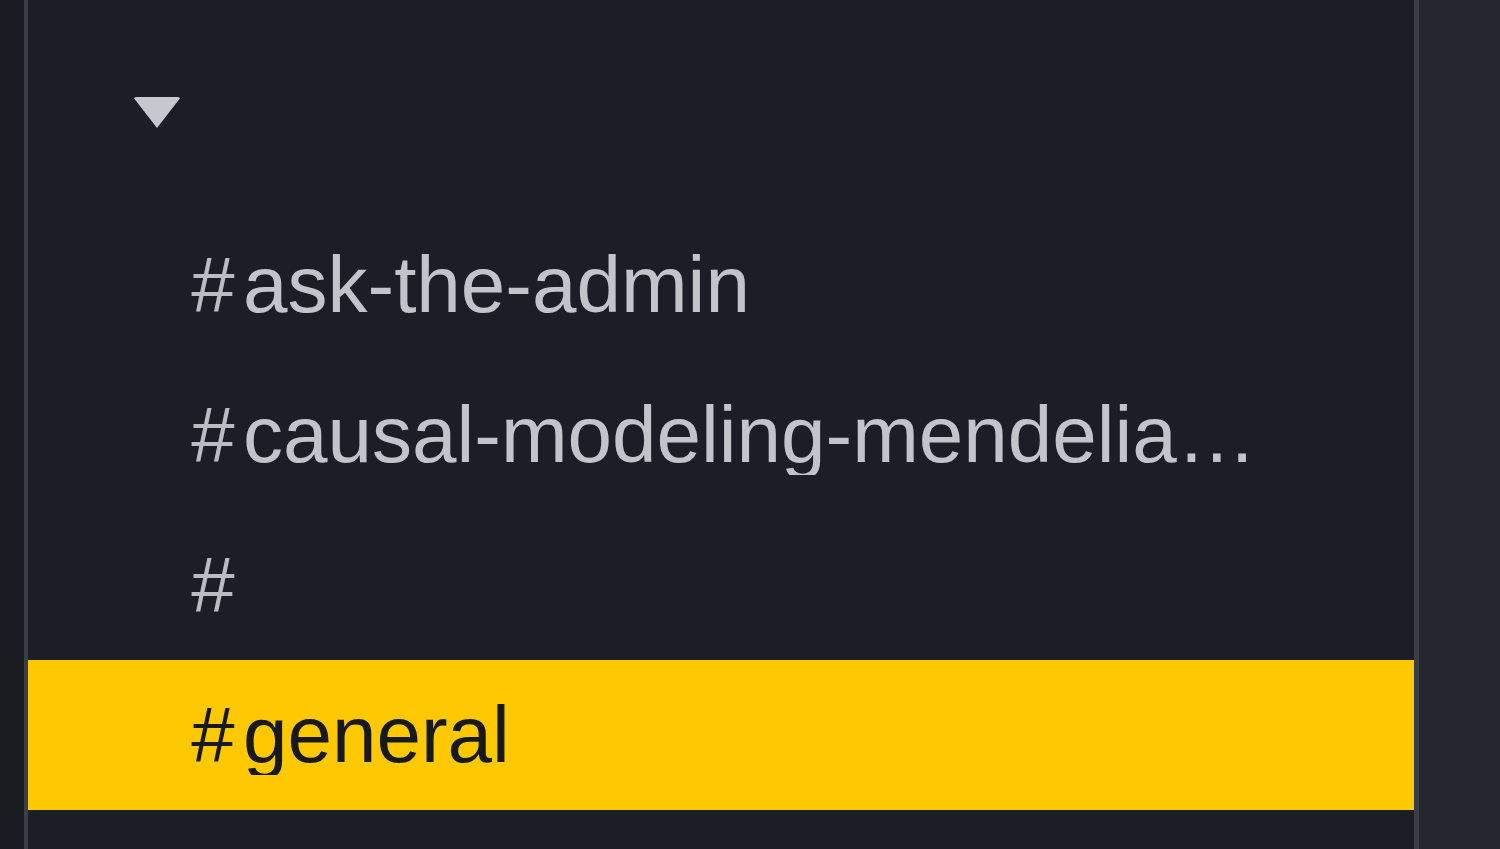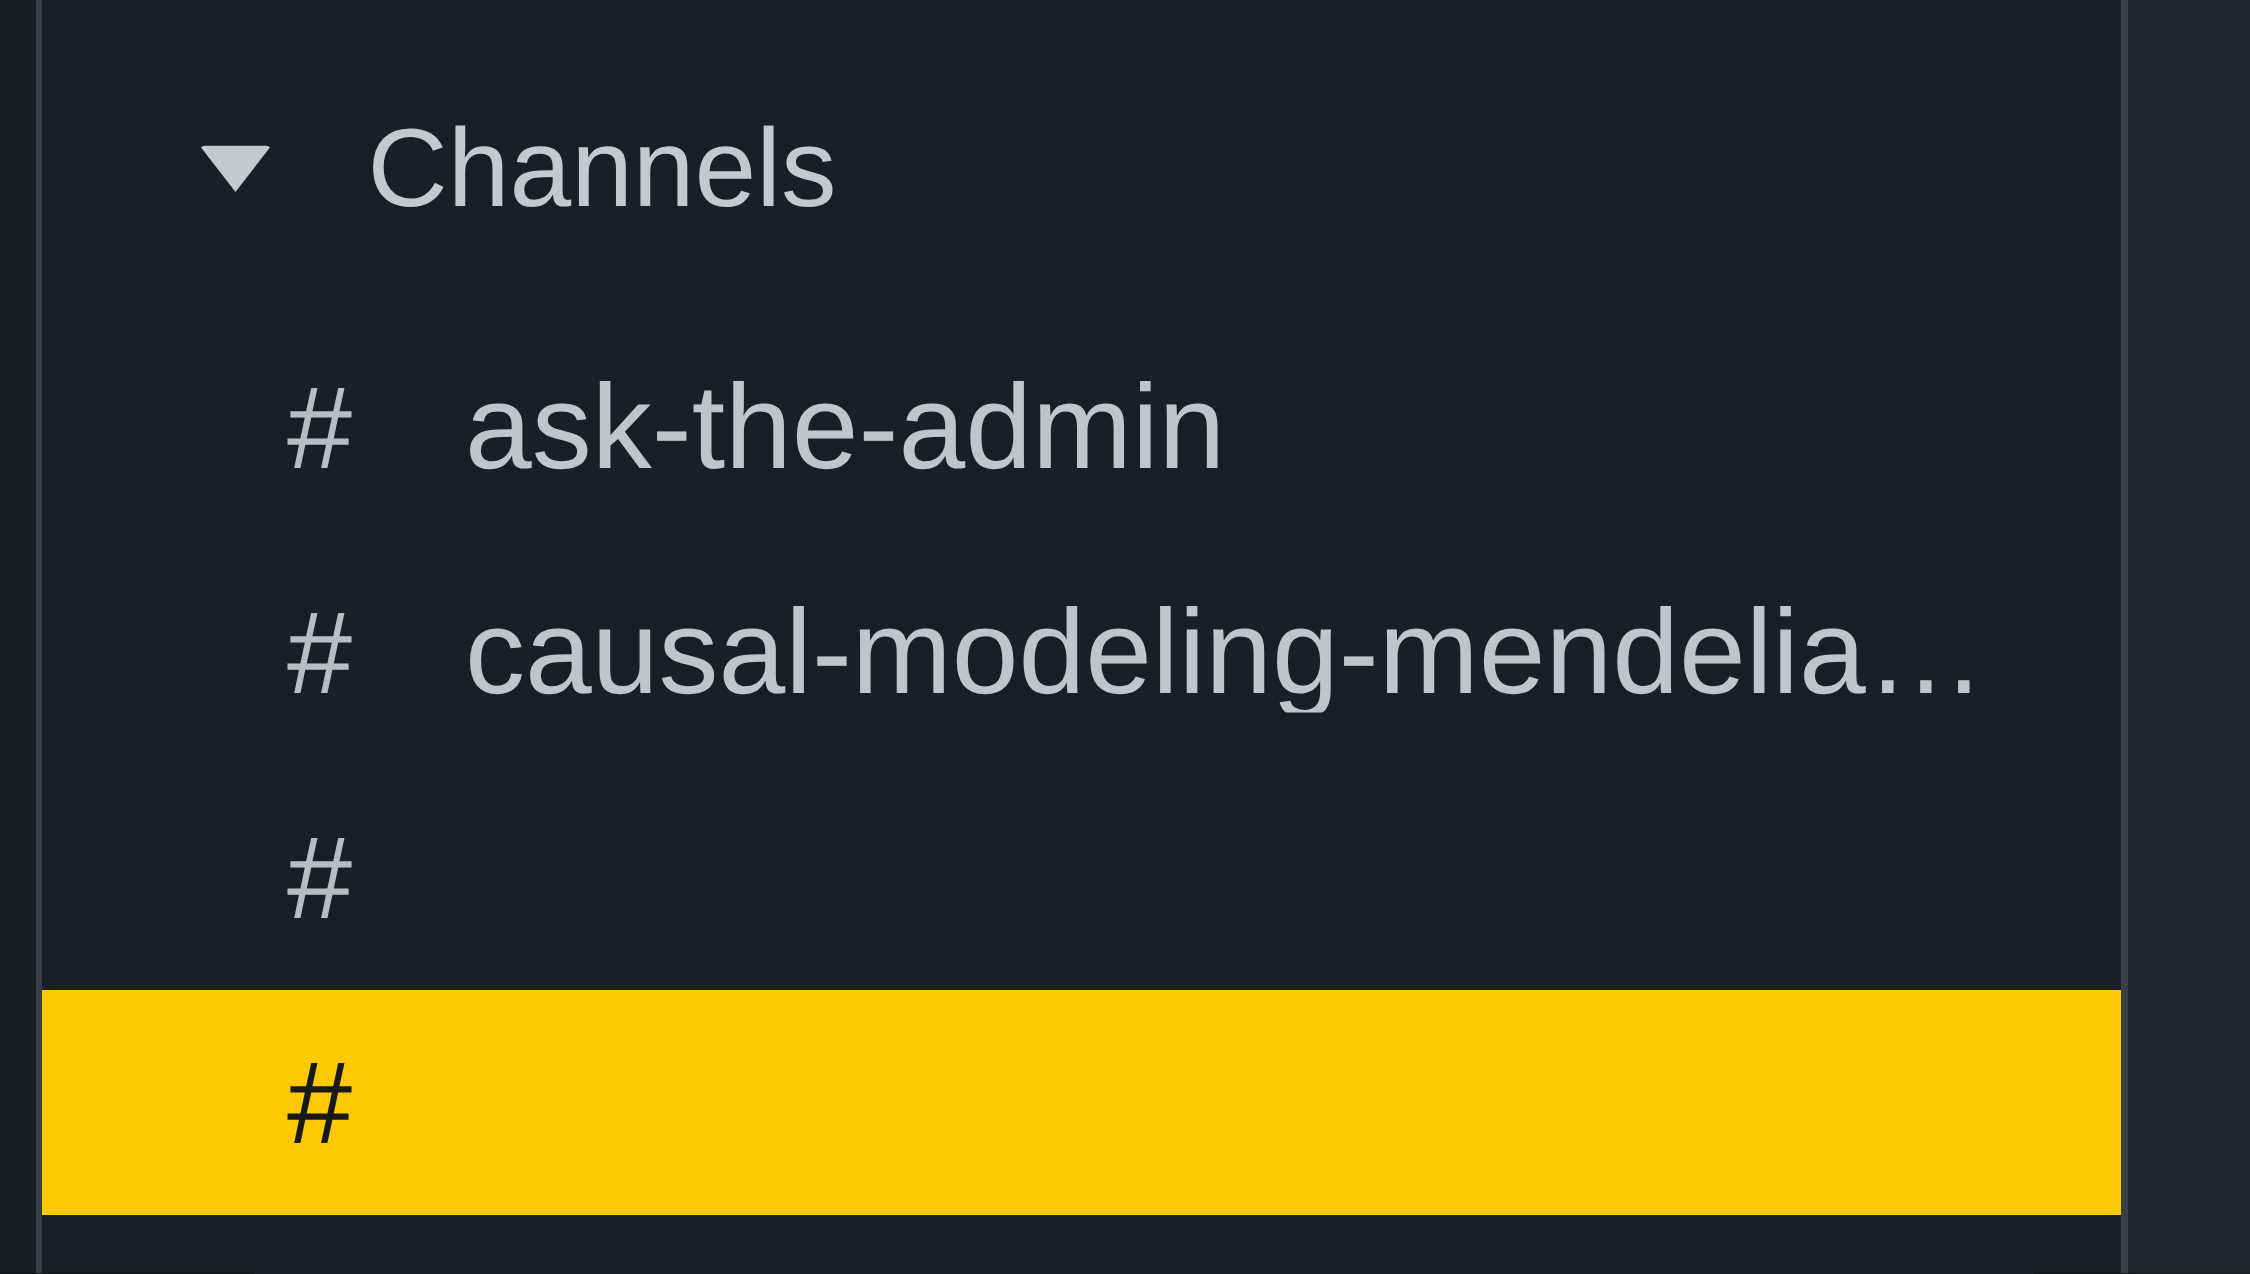--- a/index.html
+++ b/index.html
@@ -82,21 +82,20 @@
   .channel-hash {
     margin-left: 155px;
     width: 60px;
     flex: 0 0 auto;
     font-size: 78px;
     line-height: 1;
     text-align: center;
     color: var(--hash-text, #b9bdc2);
   }
   .channel-name {
-    margin-left: 67px;
     font-size: 80px;
     line-height: 1;
     color: var(--item-text, #c1c5ca);
     overflow: hidden;
     text-overflow: clip;
     white-space: nowrap;
     min-width: 0;
     text-align: right;
   }
   .channel-row.selected {
@@ -119,41 +118,41 @@
 <div class="screen">
 
   <div class="left-gutter"></div>
 
   <div class="v-divider"></div>
 
   <div class="sidebar">
 
     <div class="section-header">
       <span class="chevron"></span>
-      <span class="section-title">Channels</span>
     </div>
 
     <div class="channel-list">
 
       <div class="channel-row">
         <span class="channel-hash">#</span>
         <span class="channel-name">ask-the-admin</span>
       </div>
 
       <div class="channel-row">
         <span class="channel-hash">#</span>
         <span class="channel-name">causal-modeling-mendelia…</span>
       </div>
 
       <div class="channel-row">
         <span class="channel-hash">#</span>
       </div>
 
       <div class="channel-row selected">
         <span class="channel-hash">#</span>
+        <span class="channel-name">general</span>
       </div>
 
     </div>
   </div>
 
   <div class="v-divider right"></div>
 
   <div class="main-pane"></div>
 
 </div>

